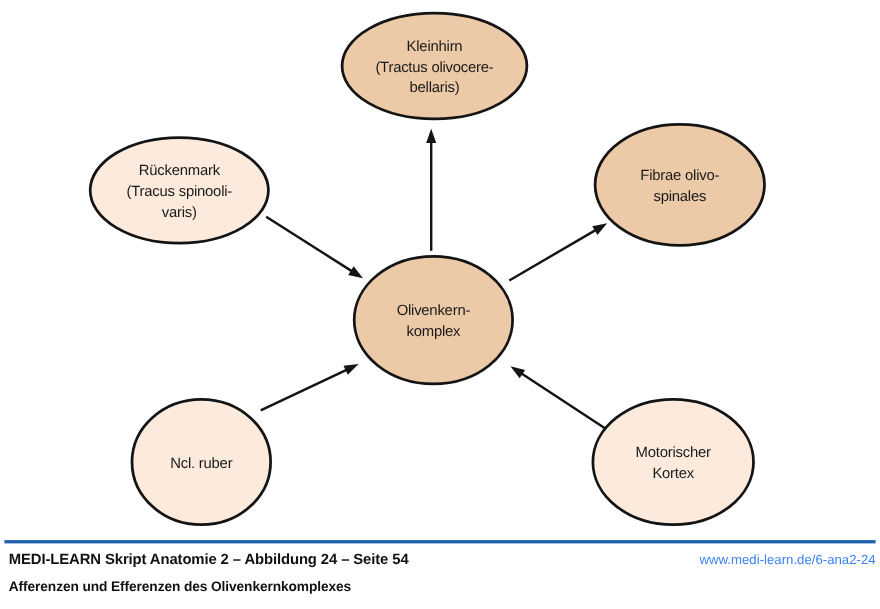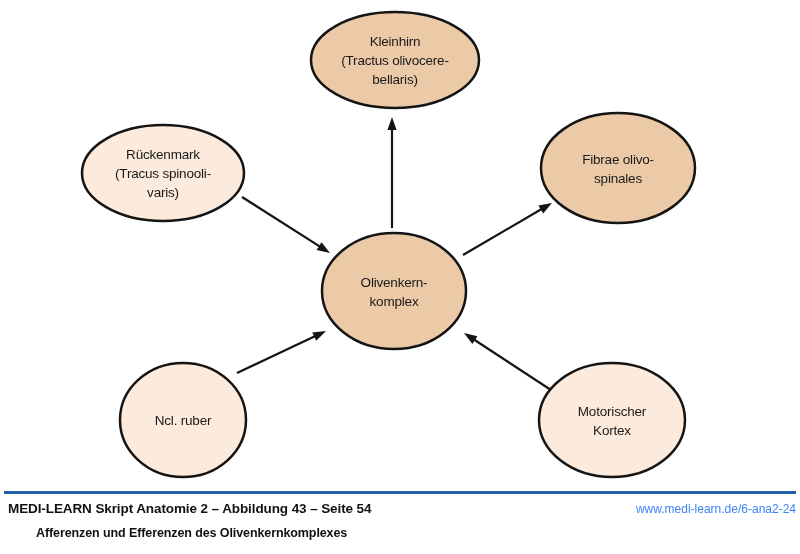--- a/index.html
+++ b/index.html
@@ -48,21 +48,20 @@
     white-space:nowrap;
   }
   .caption-line{
     position:absolute;
     left:8px;top:36px;
     font-size:12.5px;
     font-weight:bold;
     color:#111111;
     letter-spacing:-0.1px;
     white-space:nowrap;
-    margin-left:28px;
   }
 </style>
 </head>
 <body>
 
 <div class="page">
 
   <svg id="diagram-svg" width="800" height="490" viewBox="0 0 800 490" xmlns="http://www.w3.org/2000/svg">
       <g>
         <ellipse cx="395" cy="60" rx="84" ry="48" fill="#ecc9a7" stroke="#141414" stroke-width="2.5"></ellipse>
@@ -106,19 +105,19 @@
       </g>
       <g>
         <line x1="551" y1="390" x2="472.36461129579754" y2="338.48026257310875" stroke="#141414" stroke-width="2.2"></line>
         <polygon points="464,333 477.3949154681668,336.2766201489745 472.3530739009068,343.9720625411082" fill="#141414"></polygon>
       </g>
     </svg>
 
   <div class="footer">
     <div class="footer-rule" style="background: rgb(33, 96, 173);"></div>
     <div class="footer-row">
-      <span class="source-line">MEDI-LEARN Skript Anatomie 2 – Abbildung 43 – Seite 54</span>
+      <span class="source-line">MEDI-LEARN Skript Anatomie 2 – Abbildung 24 – Seite 54</span>
       <span class="footer-url">www.medi-learn.de/6-ana2-24</span>
     </div>
     <div class="caption-line">Afferenzen und Efferenzen des Olivenkernkomplexes</div>
   </div>
 
 </div>
 
 </body></html>

